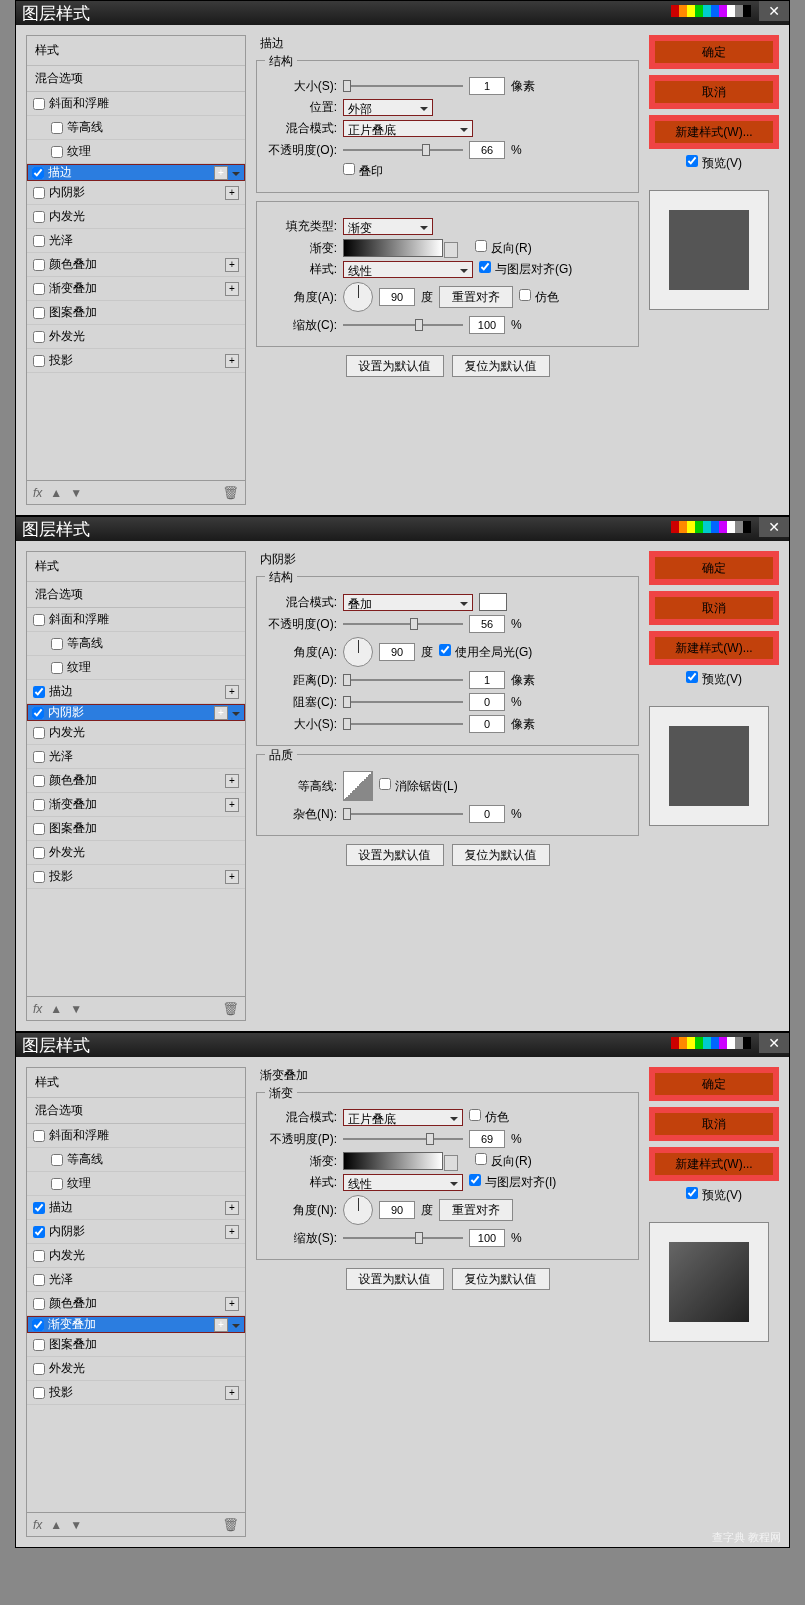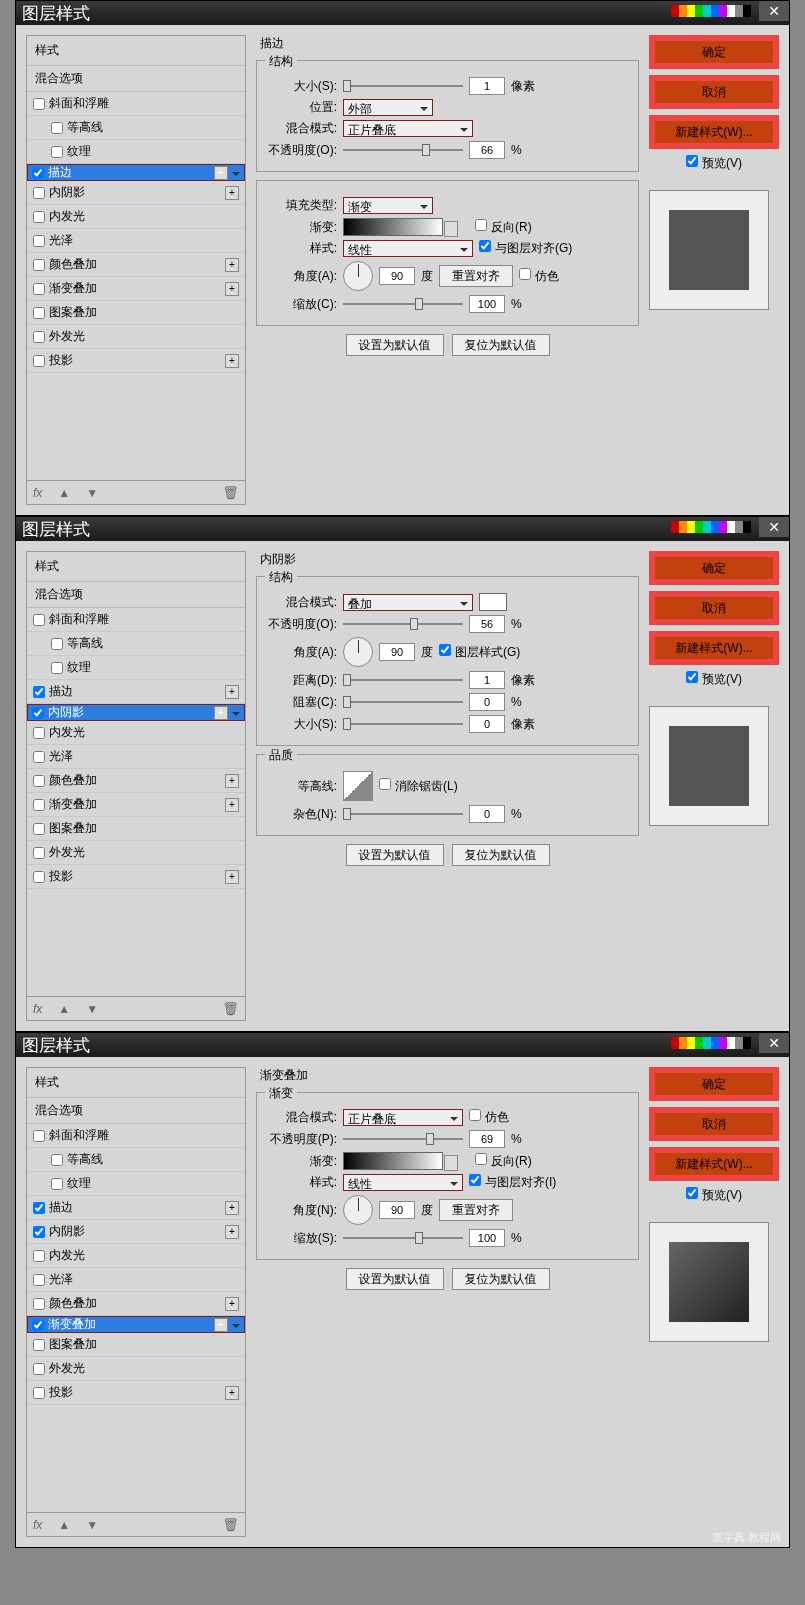--- a/index.html
+++ b/index.html
@@ -15,21 +15,21 @@
 .sidebar{width:220px;border:1px solid #999;background:#d6d6d6;display:flex;flex-direction:column}
 .sidehead{padding:6px 8px;border-bottom:1px solid #bbb}
 .sidesub{padding:4px 8px;border-bottom:1px solid #bbb}
 .siderow{display:flex;align-items:center;padding:3px 6px;border-bottom:1px solid #c8c8c8;justify-content:space-between}
 .siderow.indent{padding-left:24px}
 .siderow.sel{background:#2b7de0;color:#fff}
 .siderow label{display:flex;align-items:center;gap:4px}
 .siderow input[type=checkbox]{width:12px;height:12px}
 .plus{width:14px;height:14px;border:1px solid #888;display:flex;align-items:center;justify-content:center;font-size:10px;background:#ddd}
 .sidefoot{margin-top:auto;border-top:1px solid #999;padding:4px 6px;display:flex;align-items:center;justify-content:space-between;color:#666}
-.sidefoot .l{display:flex;gap:16px;align-items:center}
+.sidefoot .l{display:flex;gap:8px;align-items:center}
 .trash{font-size:13px}
 .center{flex:1;position:relative;}
 .group{border:1px solid #999;margin:8px 0;padding:12px 8px 8px 0;position:relative}
 .group-title{position:absolute;top:-8px;left:8px;background:#d6d6d6;padding:0 4px;font-size:12px}
 .panel-title{font-size:12px;margin-bottom:4px;padding-left:4px}
 .row{display:flex;align-items:center;margin:4px 0;gap:6px}
 .lbl{width:80px;text-align:right}
 .slider{flex:0 0 120px;height:14px;position:relative}
 .slider::before{content:"";position:absolute;top:6px;left:0;right:0;height:2px;background:#888}
 .thumb{position:absolute;top:1px;width:8px;height:12px;background:#ddd;border:1px solid #666}
@@ -190,20 +190,27 @@
             </div>
           </div>
 <div class="row">
             <span class="lbl">不透明度(O):</span>
             <div class="slider">
               <div class="thumb" style="left:66%"></div>
             </div>
             <input class="numbox" value="66" style="">
             <span>%</span>
           </div>
+<div class="row">
+            <span class="lbl"></span>
+            <label class="chk">
+              <input type="checkbox" style="">
+              <span>叠印</span>
+            </label>
+          </div>
 </div>
 <div class="group">
 <div class="row">
             <span class="lbl">填充类型:</span>
             <div class="sel">
               <span>渐变</span>
             </div>
           </div>
 <div class="row">
             <span class="lbl">渐变:</span>
@@ -394,21 +401,21 @@
             <input class="numbox" value="56" style="">
             <span>%</span>
           </div>
 <div class="row">
             <span class="lbl">角度(A):</span>
             <div class="angle"></div>
             <input class="numbox" value="90" style="">
             <span>度</span>
             <label class="chk">
               <input type="checkbox" checked="" style="">
-              <span>图层样式(G)</span>
+              <span>使用全局光(G)</span>
             </label>
           </div>
 <div class="row">
             <span class="lbl">距离(D):</span>
             <div class="slider">
               <div class="thumb" style="left:0"></div>
             </div>
             <input class="numbox" value="1" style="">
             <span>像素</span>
           </div>

